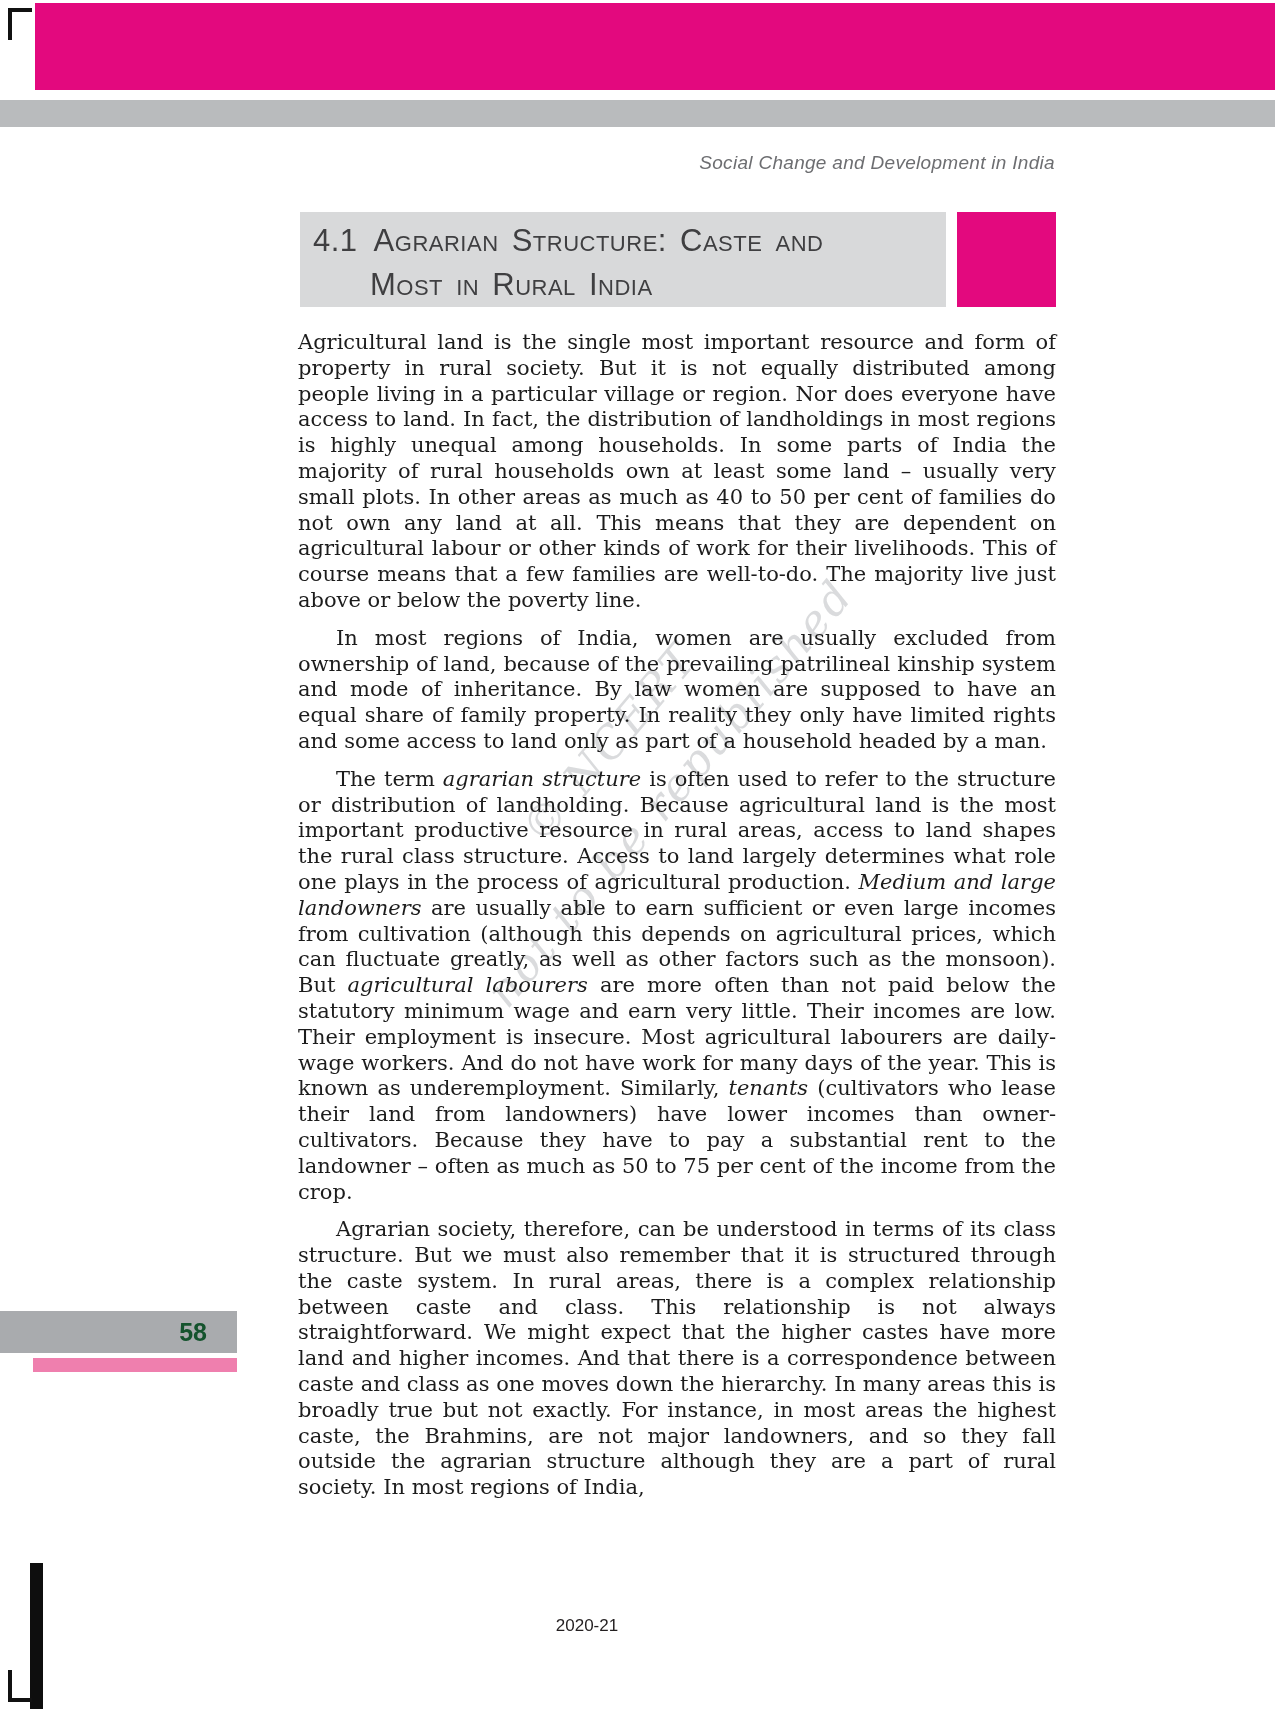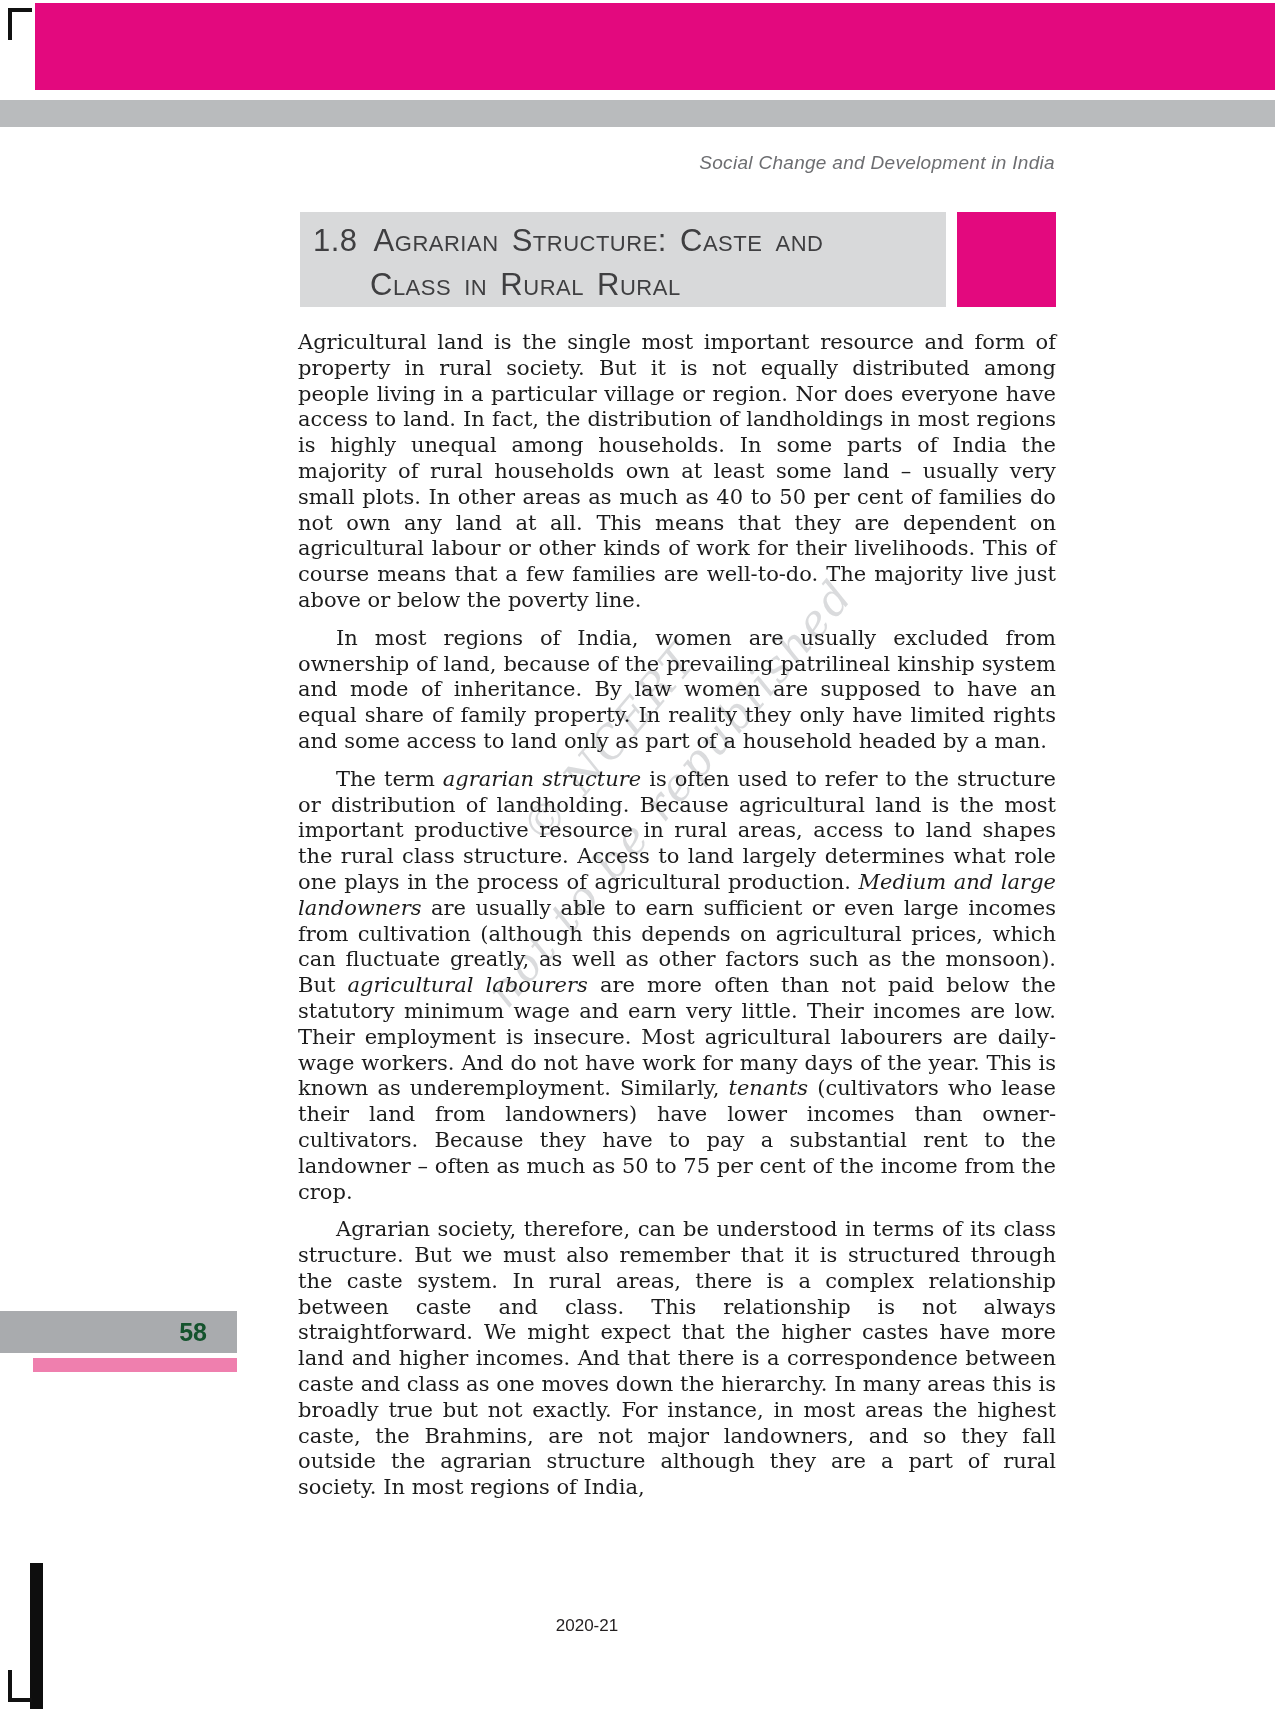--- a/index.html
+++ b/index.html
@@ -106,24 +106,24 @@
 
   <div class="crop-tl"></div>
 
   <div class="band-magenta"></div>
   <div class="band-gray"></div>
 
   <div class="running-head">Social Change and Development in India</div>
 
   <div class="heading-box">
     <div class="h-line1">
-      <span class="h-num">1.8</span><span class="sc">Agrarian Structure: Caste and</span>
+      <span class="h-num">4.1</span><span class="sc">Agrarian Structure: Caste and</span>
     </div>
     <div class="h-line2">
-      <span class="sc">Class in Rural Rural</span>
+      <span class="sc">Most in Rural India</span>
     </div>
   </div>
   <div class="heading-square"></div>
 
   <div class="watermark">
     <div>© NCERT</div>
     <div>not to be republished</div>
   </div>
 
   <div class="body-text">

